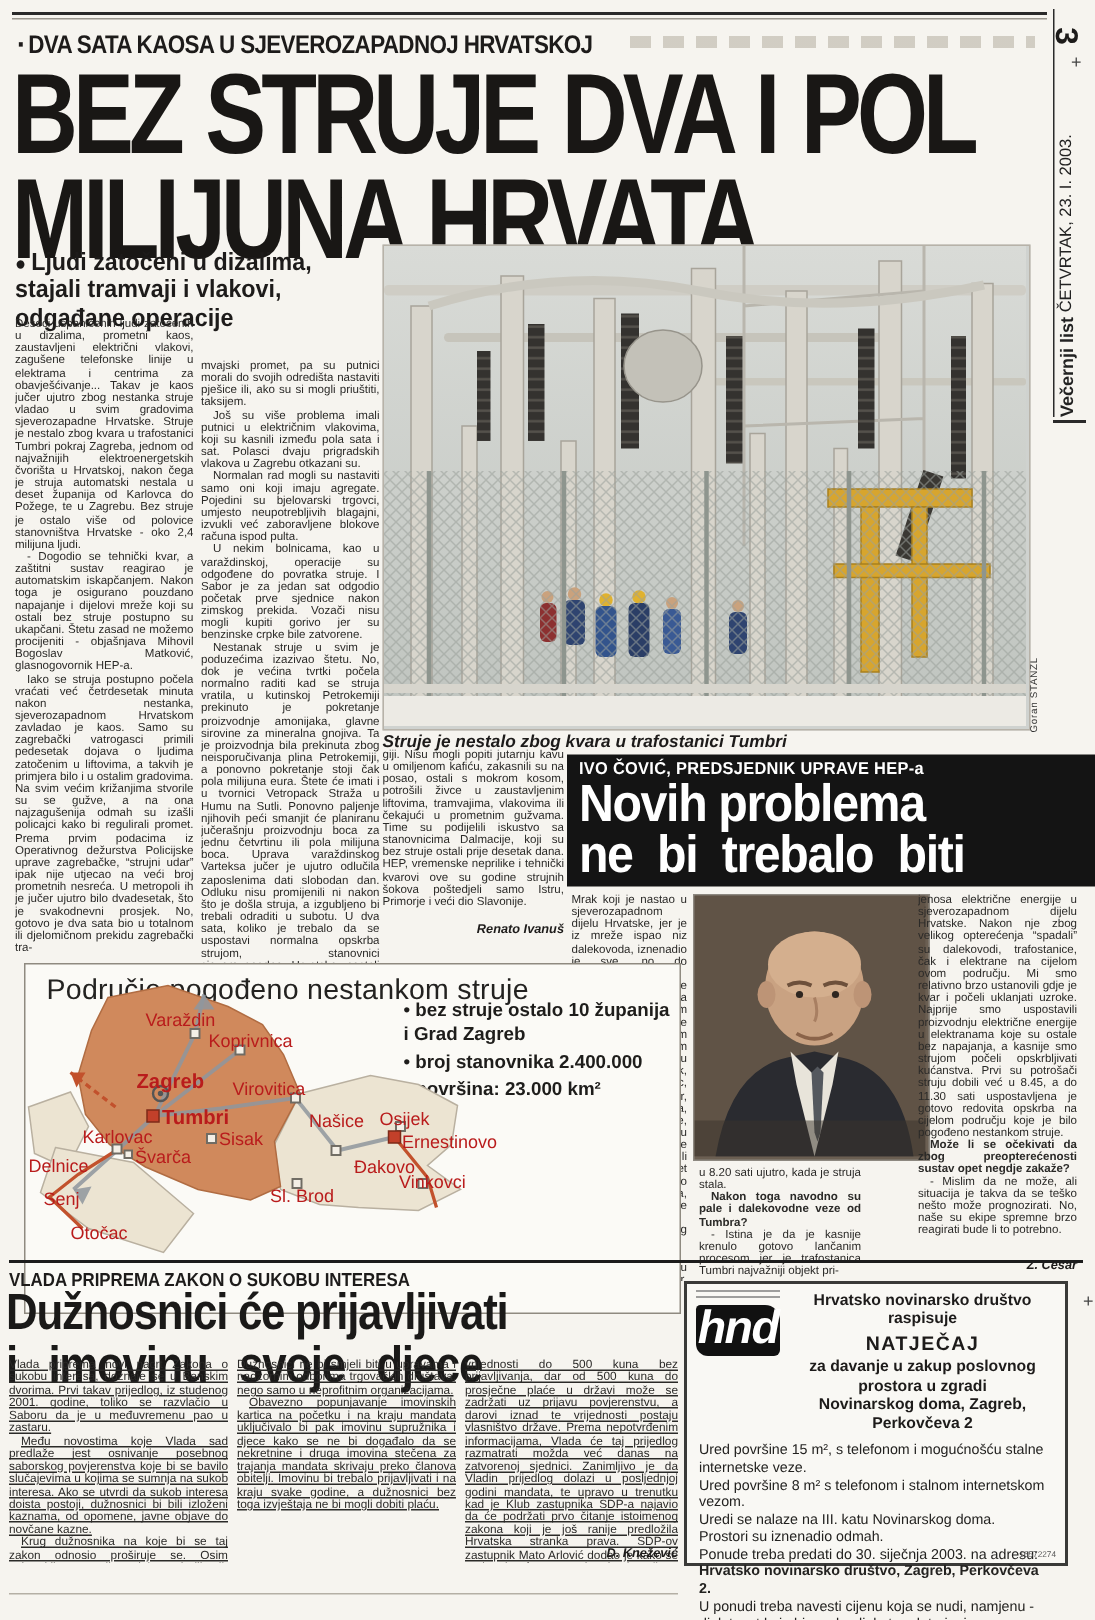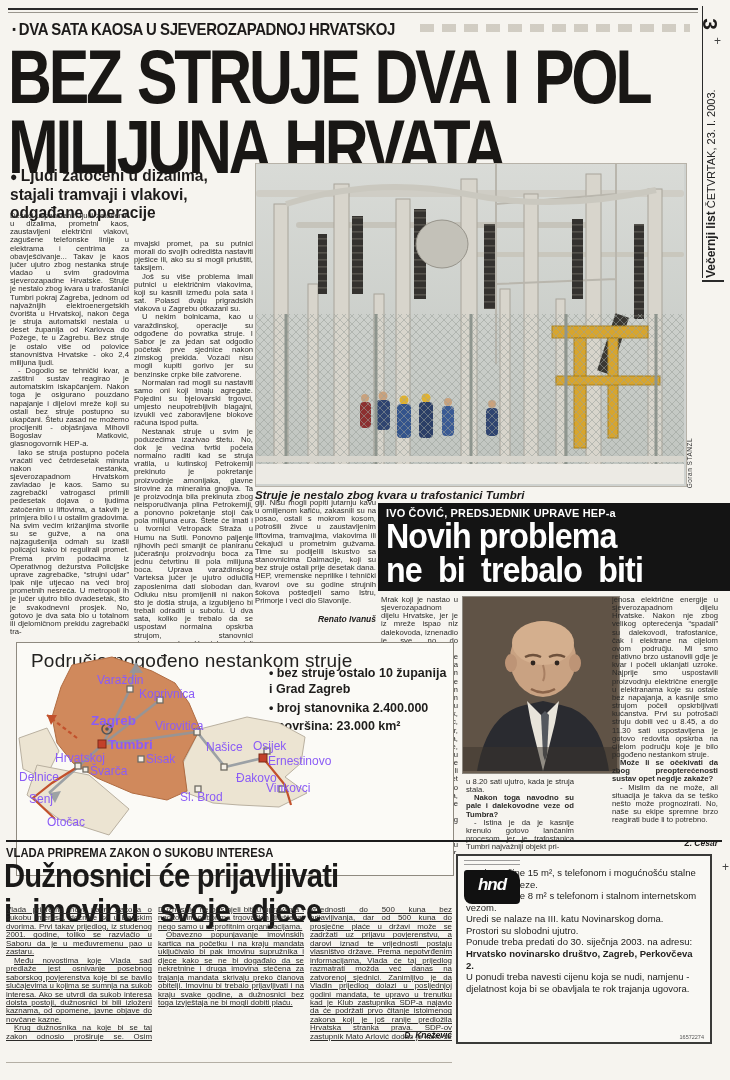--- a/index.html
+++ b/index.html
@@ -52,39 +52,39 @@
   .ivcolB{left:466px;top:778px;width:108px;height:76px;}
   .ivcolC{left:612px;top:596px;width:106px;height:246px;}
   .q{font-weight:bold;}
   .byline-iv{left:612px;top:838px;width:106px;}
   
   .mapbox{left:16px;top:642px;width:436px;height:232px;background:#fbfaf6;border:1.5px solid #8f8a80;}
   .map-title{left:14px;top:7px;font-size:19px;color:#232220;letter-spacing:.2px;}
   .map-bullets{left:252px;top:22px;width:180px;font-size:12.5px;font-weight:bold;line-height:1.3;color:#1e1d1b;}
   .map-bullets div{margin-bottom:2px;}
   .map-bullets div:before{content:"• ";}
-  .city{position:absolute;font-size:12px;color:#8b5cf6;white-space:nowrap;text-align:right;}
+  .city{position:absolute;font-size:12px;color:#b91c1c;white-space:nowrap;text-align:right;}
   .city.big{font-weight:bold;font-size:13.5px;}
   
   .divider{left:6px;top:840px;width:716px;height:0;border-top:2.5px solid #1c1c1c;}
   .bottom-rule{left:6px;top:1062px;width:446px;height:0;border-top:1px solid #b4afa5;}
   
   .law-kicker{left:6px;top:846px;font-size:12.5px;font-weight:bold;transform:scaleX(.9);transform-origin:left top;white-space:nowrap;}
   .law-h{left:4px;top:858px;font-weight:bold;font-size:34px;line-height:1.02;letter-spacing:-1px;
          transform:scaleX(.86);transform-origin:left top;white-space:nowrap;color:#1a1918;}
   .law-h .l2{word-spacing:16px;}
   .lawtext{font-size:7.9px;line-height:1.07;text-decoration:underline;}
   .lcol1{left:6px;top:906px;width:146px;height:136px;}
   .lcol2{left:158px;top:906px;width:146px;height:136px;}
   .lcol3{left:310px;top:906px;width:142px;height:136px;}
   .byline-law{left:310px;top:1030px;width:142px;}
   
   .adbox{left:456px;top:854px;width:256px;height:190px;background:#f9f8f4;border:2px solid #3a3a38;padding:5px 8px;box-sizing:border-box;}
   .hnd-logo{position:absolute;left:6px;top:14px;width:56px;height:34px;background:#111;border-radius:3px 10px 4px 8px;
-            color:#fff;font-weight:bold;font-style:italic;font-size:17px;text-align:center;line-height:30px;letter-spacing:-1px;}
+            color:#fff;font-weight:bold;font-style:italic;font-size:31px;text-align:center;line-height:30px;letter-spacing:-1px;}
   .hnd-tiny{position:absolute;left:6px;top:4px;width:56px;height:8px;
             background:repeating-linear-gradient(#777 0 1.5px,transparent 1.5px 4px);opacity:.7;}
   .ad-head{margin-left:62px;text-align:center;font-weight:bold;}
   .ad-intro{font-size:10.5px;}
   .ad-title{font-size:13px;letter-spacing:1px;margin:3px 0 2px;}
   .ad-sub{font-size:10.5px;line-height:1.2;}
   .ad-body{clear:both;margin-top:6px;font-size:9.5px;line-height:1.22;color:#232220;}
   .ad-body .b{font-weight:bold;}
   .ad-code{position:absolute;right:6px;bottom:2px;font-size:5.5px;color:#555;}
   .plus2{left:722px;top:860px;font-size:12px;color:#444;}
@@ -198,22 +198,22 @@
   <div class="abs credit">Goran STANZL</div>
 
   <div class="abs bodytext col1">
     <p>Deseci uspaničenih ljudi zatočenih u dizalima, prometni kaos, zaustavljeni električni vlakovi, zagušene telefonske linije u elektrama i centrima za obavješćivanje... Takav je kaos jučer ujutro zbog nestanka struje vladao u svim gradovima sjeverozapadne Hrvatske. Struje je nestalo zbog kvara u trafostanici Tumbri pokraj Zagreba, jednom od najvažnijih elektroenergetskih čvorišta u Hrvatskoj, nakon čega je struja automatski nestala u deset županija od Karlovca do Požege, te u Zagrebu. Bez struje je ostalo više od polovice stanovništva Hrvatske - oko 2,4 milijuna ljudi.</p>
     <p>- Dogodio se tehnički kvar, a zaštitni sustav reagirao je automatskim iskapčanjem. Nakon toga je osigurano pouzdano napajanje i dijelovi mreže koji su ostali bez struje postupno su ukapčani. Štetu zasad ne možemo procijeniti - objašnjava Mihovil Bogoslav Matković, glasnogovornik HEP-a.</p>
     <p>Iako se struja postupno počela vraćati već četrdesetak minuta nakon nestanka, sjeverozapadnom Hrvatskom zavladao je kaos. Samo su zagrebački vatrogasci primili pedesetak dojava o ljudima zatočenim u liftovima, a takvih je primjera bilo i u ostalim gradovima. Na svim većim križanjima stvorile su se gužve, a na ona najzagušenija odmah su izašli policajci kako bi regulirali promet. Prema prvim podacima iz Operativnog dežurstva Policijske uprave zagrebačke, “strujni udar” ipak nije utjecao na veći broj prometnih nesreća. U metropoli ih je jučer ujutro bilo dvadesetak, što je svakodnevni prosjek. No, gotovo je dva sata bio u totalnom ili djelomičnom prekidu zagrebački tra-</p>
   </div>
   <div class="abs bodytext col2">
     <p>mvajski promet, pa su putnici morali do svojih odredišta nastaviti pješice ili, ako su si mogli priuštiti, taksijem.</p>
     <p>Još su više problema imali putnici u električnim vlakovima, koji su kasnili između pola sata i sat. Polasci dvaju prigradskih vlakova u Zagrebu otkazani su.</p>
+    <p>Normalan rad mogli su nastaviti samo oni koji imaju agregate. Pojedini su bjelovarski trgovci, umjesto neupotrebljivih blagajni, izvukli već zaboravljene blokove računa ispod pulta.</p>
     <p>U nekim bolnicama, kao u varaždinskoj, operacije su odgođene do povratka struje. I Sabor je za jedan sat odgodio početak prve sjednice nakon zimskog prekida. Vozači nisu mogli kupiti gorivo jer su benzinske crpke bile zatvorene.</p>
-    <p>Normalan rad mogli su nastaviti samo oni koji imaju agregate. Pojedini su bjelovarski trgovci, umjesto neupotrebljivih blagajni, izvukli već zaboravljene blokove računa ispod pulta.</p>
     <p>Nestanak struje u svim je poduzećima izazivao štetu. No, dok je većina tvrtki počela normalno raditi kad se struja vratila, u kutinskoj Petrokemiji prekinuto je pokretanje proizvodnje amonijaka, glavne sirovine za mineralna gnojiva. Ta je proizvodnja bila prekinuta zbog neisporučivanja plina Petrokemiji, a ponovno pokretanje stoji čak pola milijuna eura. Štete će imati i u tvornici Vetropack Straža u Humu na Sutli. Ponovno paljenje njihovih peći smanjit će planiranu jučerašnju proizvodnju boca za jednu četvrtinu ili pola milijuna boca. Uprava varaždinskog Varteksa jučer je ujutro odlučila zaposlenima dati slobodan dan. Odluku nisu promijenili ni nakon što je došla struja, a izgubljeno bi trebali odraditi u subotu. U dva sata, koliko je trebalo da se uspostavi normalna opskrba strujom, stanovnici sjeverozapadne Hrvatske postali su svjesni koliko su ovisni o električnoj ener-</p>
   </div>
   <div class="abs bodytext col3">
     <p>giji. Nisu mogli popiti jutarnju kavu u omiljenom kafiću, zakasnili su na posao, ostali s mokrom kosom, potrošili živce u zaustavljenim liftovima, tramvajima, vlakovima ili čekajući u prometnim gužvama. Time su podijelili iskustvo sa stanovnicima Dalmacije, koji su bez struje ostali prije desetak dana. HEP, vremenske neprilike i tehnički kvarovi ove su godine strujnih šokova poštedjeli samo Istru, Primorje i veći dio Slavonije.</p>
   </div>
   <div class="abs byline byline-main">Renato Ivanuš</div>
 
   <div class="abs iv-head">
     <div class="iv-kicker">IVO ČOVIĆ, PREDSJEDNIK UPRAVE HEP-a</div>
     <div class="iv-h">Novih problema</div>
@@ -306,21 +306,21 @@
           <rect x="242" y="111" width="8" height="8"></rect>
       </g>
       <circle cx="90" cy="86" r="5" fill="none" stroke="#555" stroke-width="1.6"></circle>
       <circle cx="90" cy="86" r="1.8" fill="#555"></circle>
     </svg>
     <span class="city" style="left:80px;top:30px">Varaždin</span>
     <span class="city" style="left:122px;top:44px">Koprivnica</span>
     <span class="city big" style="left:74px;top:70px">Zagreb</span>
     <span class="city big" style="left:91px;top:94px">Tumbri</span>
     <span class="city" style="left:138px;top:76px">Virovitica</span>
-    <span class="city" style="left:38px;top:108px">Hrvatskoj</span>
+    <span class="city" style="left:38px;top:108px">Karlovac</span>
     <span class="city" style="left:73px;top:121px">Švarča</span>
     <span class="city" style="left:129px;top:109px">Sisak</span>
     <span class="city" style="left:189px;top:97px">Našice</span>
     <span class="city" style="left:236px;top:96px">Osijek</span>
     <span class="city" style="left:251px;top:111px">Ernestinovo</span>
     <span class="city" style="left:219px;top:128px">Đakovo</span>
     <span class="city" style="left:249px;top:138px">Vinkovci</span>
     <span class="city" style="left:163px;top:147px">Sl. Brod</span>
     <span class="city" style="left:2px;top:127px">Delnice</span>
     <span class="city" style="left:12px;top:149px">Senj</span>
@@ -346,25 +346,31 @@
   </div>
   <div class="abs bodytext lawtext lcol3">
     <p>vrijednosti do 500 kuna bez prijavljivanja, dar od 500 kuna do prosječne plaće u državi može se zadržati uz prijavu povjerenstvu, a darovi iznad te vrijednosti postaju vlasništvo države. Prema nepotvrđenim informacijama, Vlada će taj prijedlog razmatrati možda već danas na zatvorenoj sjednici. Zanimljivo je da Vladin prijedlog dolazi u posljednjoj godini mandata, te upravo u trenutku kad je Klub zastupnika SDP-a najavio da će podržati prvo čitanje istoimenog zakona koji je još ranije predložila Hrvatska stranka prava. SDP-ov zastupnik Mato Arlović dodao je kako se nada da će se u izradu konačnog prijedloga Zakona o sukobu interesa uključiti i Vlada.</p>
   </div>
   <div class="abs byline byline-law">D. Knežević</div>
   <div class="abs bottom-rule"></div>
 
   <div class="abs adbox">
     <div class="hnd-tiny"></div>
     <div class="hnd-logo">hnd</div>
+    <div class="ad-head">
+      <div class="ad-intro">Hrvatsko novinarsko društvo raspisuje</div>
+      <div class="ad-title">NATJEČAJ</div>
+      <div class="ad-sub">za davanje u zakup poslovnog prostora u zgradi</div>
+      <div class="ad-sub">Novinarskog doma, Zagreb, Perkovčeva 2</div>
+    </div>
     <div class="ad-body">
       <div>Ured površine 15 m², s telefonom i mogućnošću stalne internetske veze.</div>
       <div>Ured površine 8 m² s telefonom i stalnom internetskom vezom.</div>
       <div>Uredi se nalaze na III. katu Novinarskog doma.</div>
-      <div>Prostori su slobodni ujutro.</div>
+      <div>Prostori su iznenadio odmah.</div>
       <div>Ponude treba predati do 30. siječnja 2003. na adresu:</div>
       <div class="b">Hrvatsko novinarsko društvo, Zagreb, Perkovčeva 2.</div>
       <div>U ponudi treba navesti cijenu koja se nudi, namjenu - djelatnost koja bi se obavljala te rok trajanja ugovora.</div>
 
     </div>
     <div class="ad-code">16572274</div>
   </div>
   <div class="abs plus2">+</div>
 
 </div>

